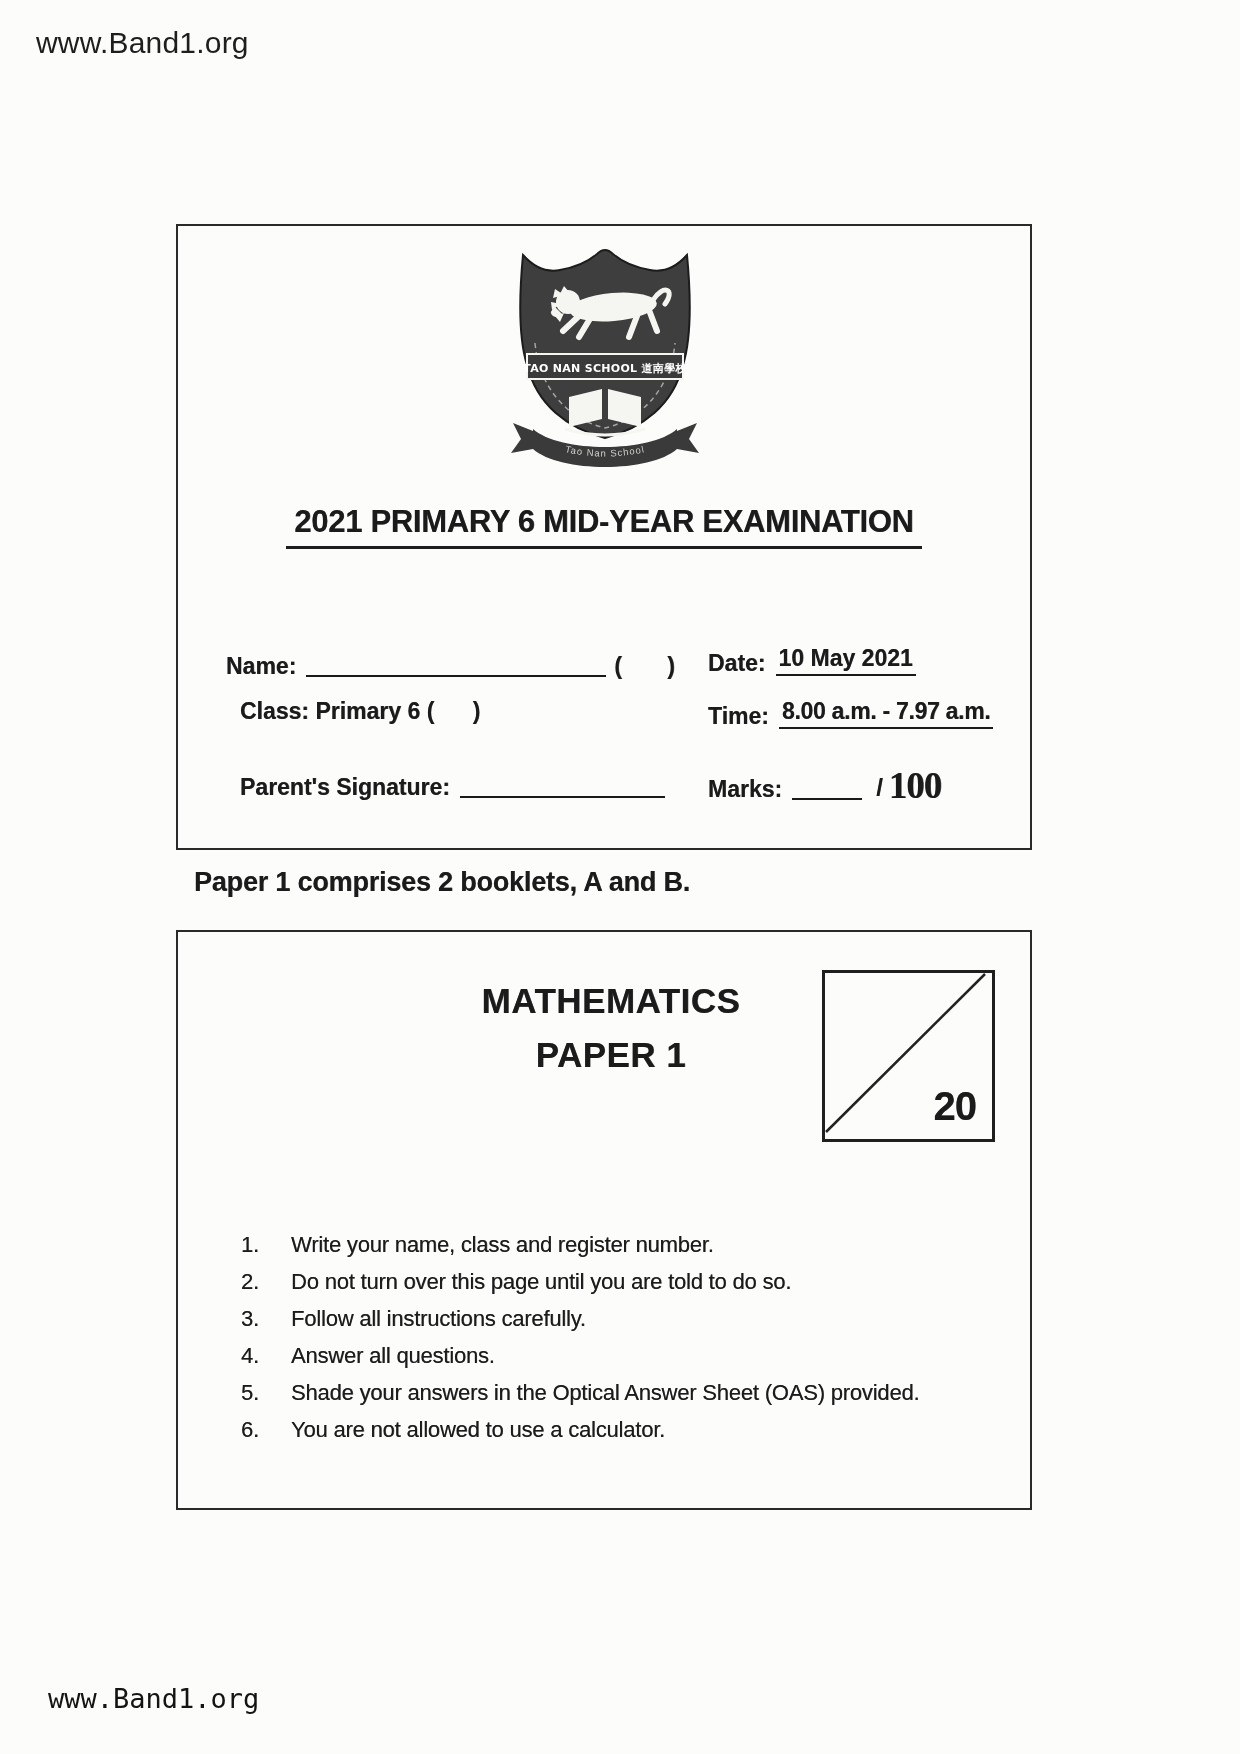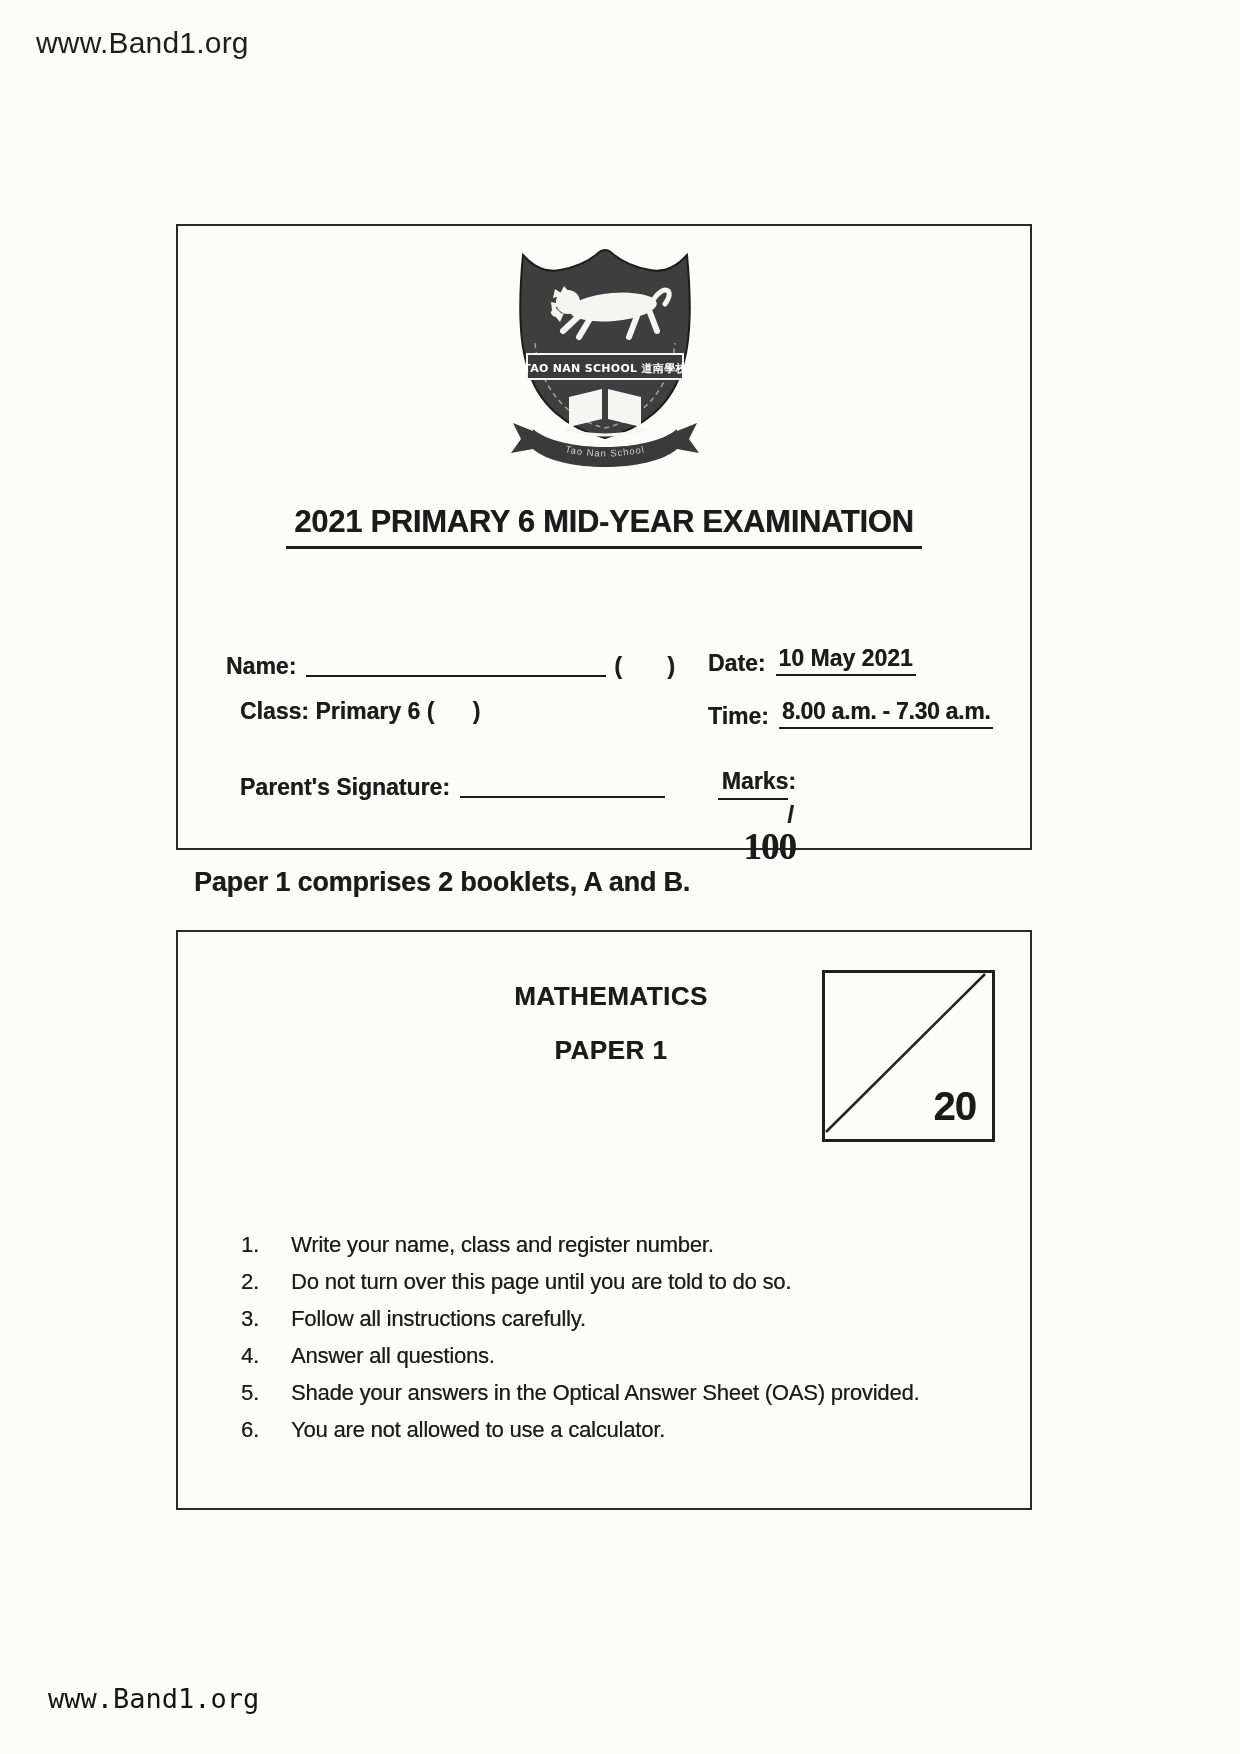--- a/index.html
+++ b/index.html
@@ -36,31 +36,31 @@
           font-size:23px; font-weight:700; line-height:1.1; }
   .blank-line { display:inline-block; border-bottom:2.5px solid #1a1a1a; height:4px; align-self:flex-end; margin:0 8px 2px 10px; }
   .uline { border-bottom:2.5px solid #1a1a1a; padding:0 3px 3px 3px; margin-left:10px; }
   .paren { letter-spacing:1px; }
 
   #row-name      { left:48px;  top:396px;margin-top:32px; }
   #row-date      { left:530px; top:420px; }
   #row-class     { left:62px;  top:473px;justify-content:center; }
   #row-time      { left:530px; top:473px; }
   #row-signature { left:62px;  top:549px; }
-  #row-marks     { left:530px; top:543px;flex-direction:column; }
+  #row-marks     { left:530px; top:543px; }
 
   .marks-total { font-size:37px; font-weight:700; line-height:0.9; margin-left:4px; letter-spacing:-1px;font-family:Liberation Serif, serif; }
   .marks-slash { font-size:24px; margin:0 2px 1px 6px; }
 
   
   .paper-note { left:194px; top:867px; font-size:27px; font-weight:700; letter-spacing:-0.2px; }
 
   
   .subject-line { left:0; right:0; text-align:center; padding-left:14px;
-                  font-size:26px; font-weight:700; letter-spacing:0.5px; white-space:nowrap; }
+                  font-size:35px; font-weight:700; letter-spacing:0.5px; white-space:nowrap; }
   #subject-1 { top:49px; }
   #subject-2 { top:103px; }
   #subject-3 { top:156px; }
 
   #score-box { left:644px; top:38px; width:167px; height:166px; border:3px solid #1f1f1f; background:#fcfcfb; }
   #score-box svg { position:absolute; left:0; top:0; }
   .score-total { position:absolute; right:16px; bottom:10px; font-size:40px; font-weight:700; letter-spacing:-1px; }
 
   .instr-heading { left:58px; top:258px; font-size:24px; font-weight:700;
                    border-bottom:3px solid #1c1c1c; padding-bottom:3px; letter-spacing:-0.2px; }
@@ -130,21 +130,21 @@
   <div class="frow scan" id="row-date">
     <span>Date:</span>
     <span class="uline">10 May 2021</span>
   </div>
 
   <div class="frow scan" id="row-class">
     <span>Class: Primary 6 (&nbsp;&nbsp;&nbsp;&nbsp;&nbsp;&nbsp;)</span>
   </div>
   <div class="frow scan" id="row-time">
     <span>Time:</span>
-    <span class="uline" style="letter-spacing:-0.3px;">8.00 a.m. - 7.30 a.m.</span>
+    <span class="uline" style="letter-spacing:-0.3px;">8.00 a.m. - 7.97 a.m.</span>
   </div>
 
   <div class="frow scan" id="row-signature">
     <span>Parent's Signature:</span>
     <span class="blank-line" style="width:205px;"></span>
   </div>
   <div class="frow scan" id="row-marks">
     <span>Marks:</span>
     <span class="blank-line" style="width:70px;"></span>
     <span class="marks-slash">/</span>

